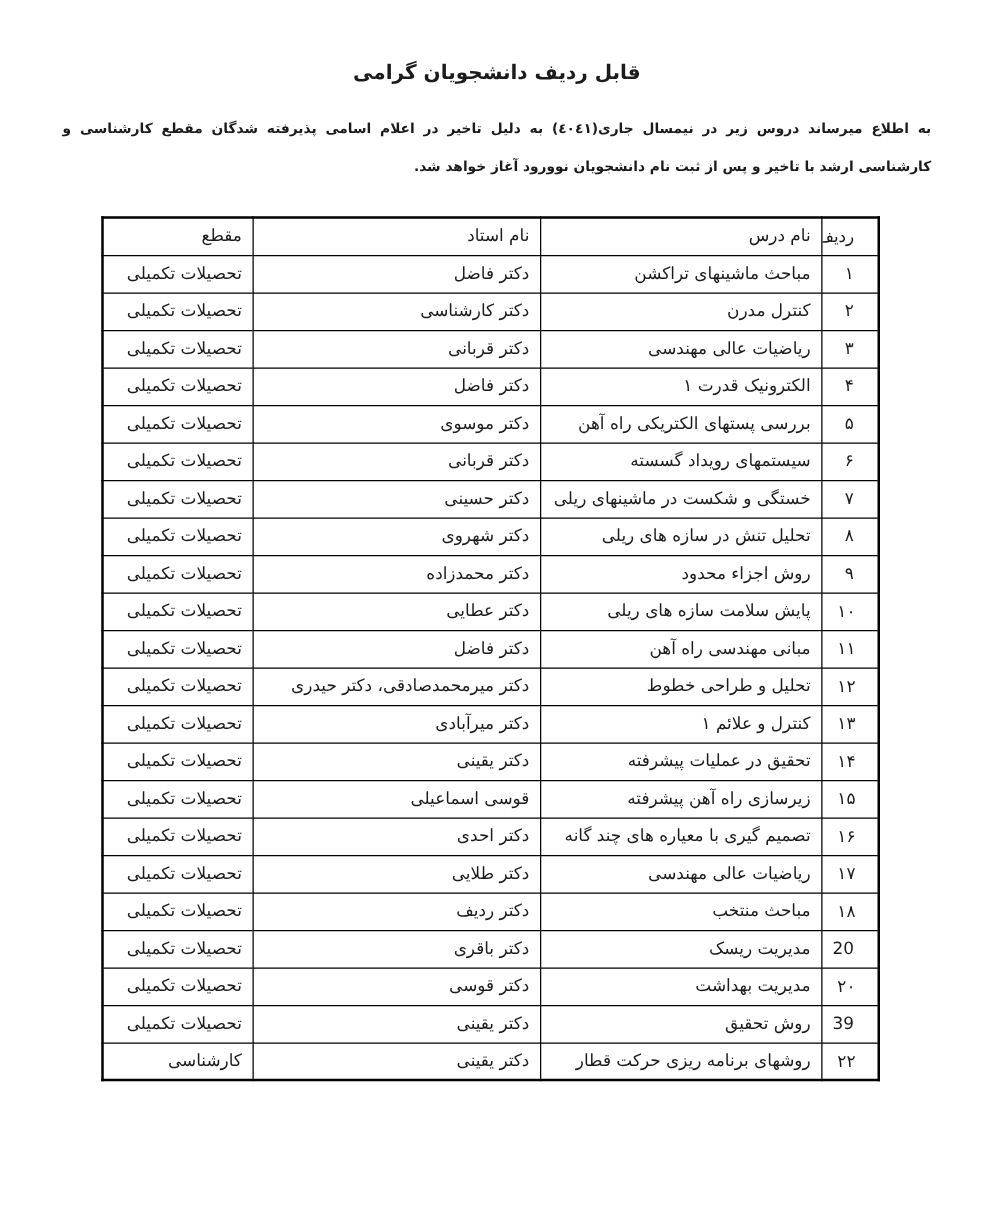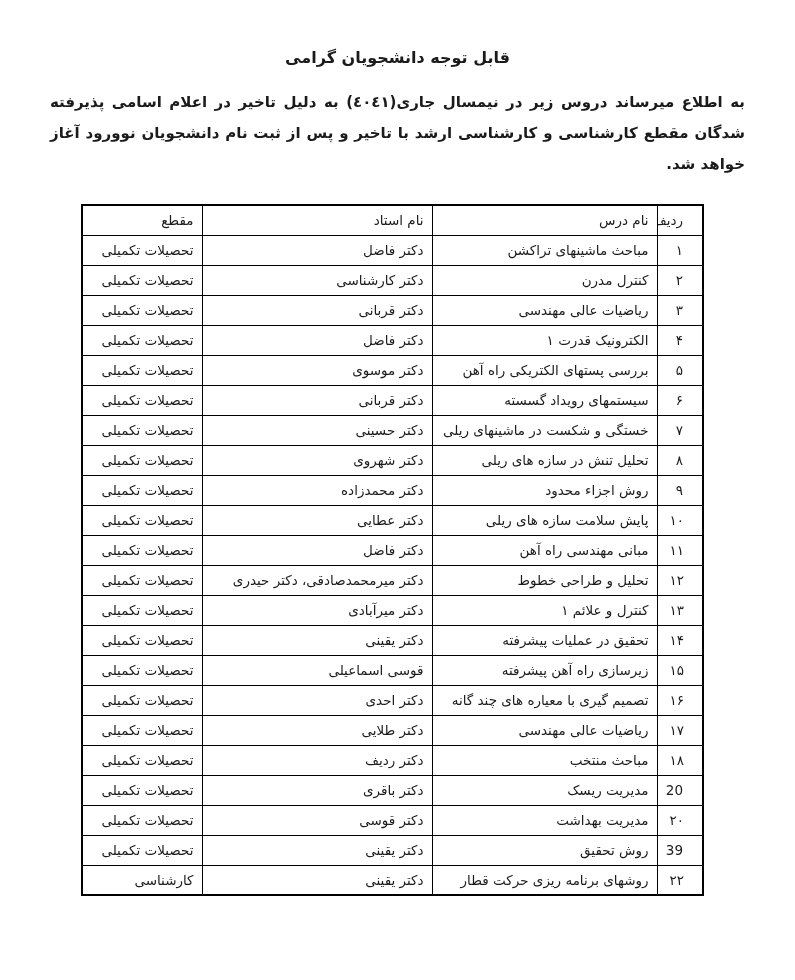--- a/index.html
+++ b/index.html
@@ -20,21 +20,21 @@
   }
   .doc-title {
     margin-top: 48px;
     text-align: center;
     font-size: 16px;
     font-weight: bold;
     letter-spacing: 0;
   }
   .doc-notice {
     margin: 20px 50px 0 50px;
-    font-size: 15px;
+    font-size: 11px;
     font-weight: bold;
     line-height: 31px;
     text-align: justify;
     text-justify: inter-word;
   }
   table.courses {
     border-collapse: collapse;
     table-layout: fixed;
     width: 621px;
     margin-top: 24px;
@@ -60,21 +60,21 @@
   table.courses .num {
     text-align: center;
     padding: 2px 19px;
   }
 </style>
 </head>
 <body>
 
 <div class="page">
 
-  <div class="doc-title">قابل توجه دانشجویان گرامی</div>
+  <div class="doc-title">قابل ردیف دانشجویان گرامی</div>
 
   <p class="doc-notice">به اطلاع میرساند دروس زیر در نیمسال جاری(٤٠٤١) به دلیل تاخیر در اعلام اسامی پذیرفته شدگان مقطع کارشناسی و کارشناسی ارشد با تاخیر و پس از ثبت نام دانشجویان نوورود آغاز خواهد شد.</p>
 
   <table class="courses">
     <colgroup>
       <col class="c-row">
         <col class="c-course">
         <col class="c-prof">
         <col class="c-level">
     </colgroup>

